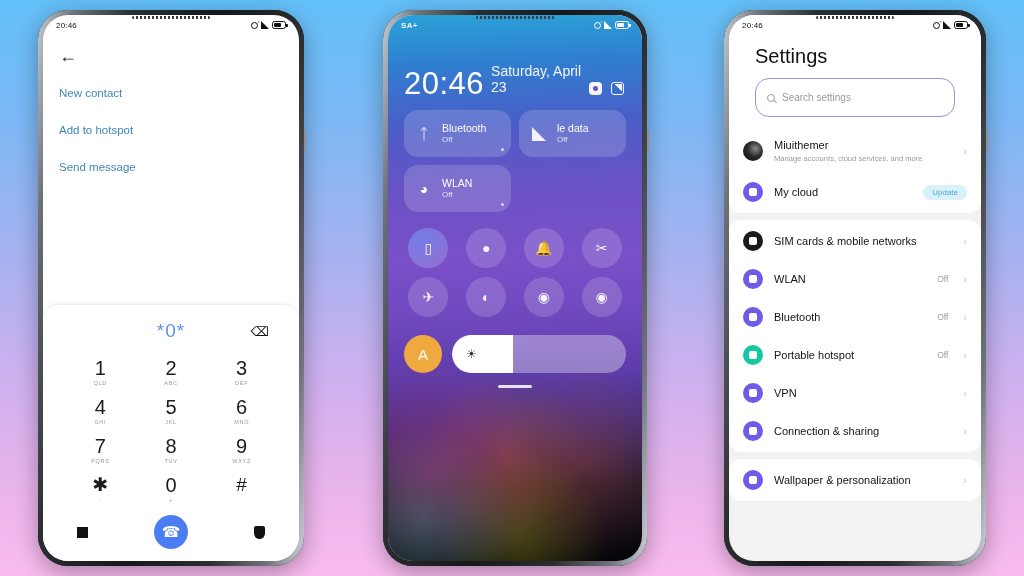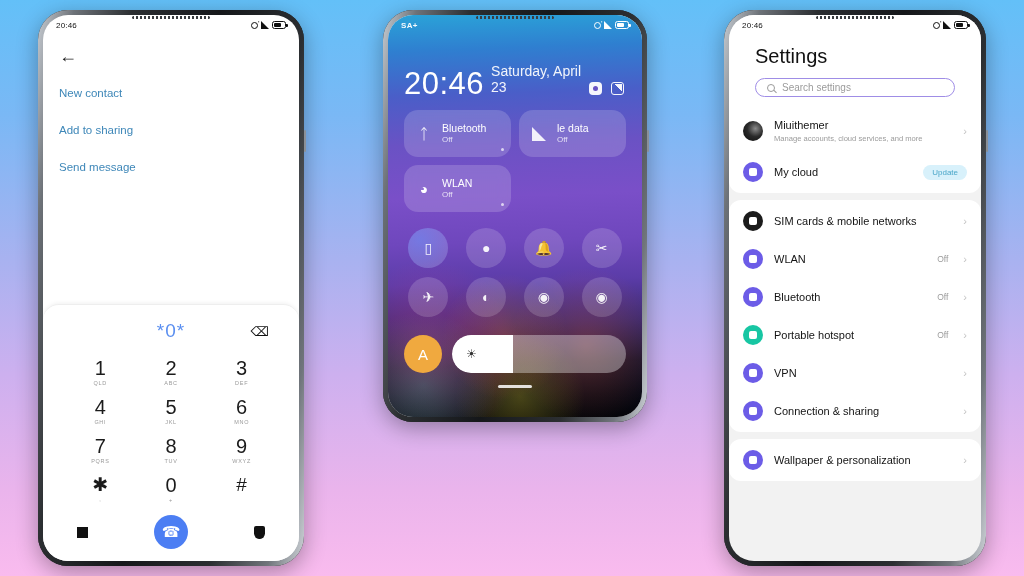--- a/index.html
+++ b/index.html
@@ -111,21 +111,21 @@
   .sq-icon { width: 11px; height: 11px; background: #111; }
   .shield-icon { width: 11px; height: 13px; background: #111; border-radius: 2px 2px 45% 45%; }
   .call-btn {
     width: 34px; height: 34px; border-radius: 50%;
     background: #4c7ef3;
     display: flex; align-items: center; justify-content: center;
     color: #fff; font-size: 15px;
   }
 
   
-  #phone2 { left: 383px; top: 10px; width: 264px; height: 412px; }
+  #phone2 { left: 383px; top: 10px; width: 264px; height: 556px; }
   .p2-screen {
     height: 100%;
     position: relative;
     color: #fff;
     background:
       radial-gradient(circle at 16% 84%, rgba(220,60,140,0.42) 0%, rgba(220,60,140,0) 23%),
       radial-gradient(circle at 46% 80%, rgba(255,120,40,0.30) 0%, rgba(255,120,40,0) 18%),
       radial-gradient(circle at 78% 82%, rgba(230,90,50,0.30) 0%, rgba(230,90,50,0) 20%),
       radial-gradient(circle at 14% 92%, rgba(40,190,160,0.40) 0%, rgba(40,190,160,0) 17%),
       radial-gradient(circle at 52% 95%, rgba(200,190,30,0.32) 0%, rgba(200,190,30,0) 16%),
@@ -200,21 +200,21 @@
   }
   .bright-ico { position: absolute; left: 14px; top: 50%; transform: translateY(-50%); font-size: 12px; color: #333; }
   .home-bar { width: 34px; height: 2.5px; border-radius: 2px; background: rgba(255,255,255,0.85); margin: 12px auto 0; }
 
   
   #phone3 { left: 724px; top: 10px; width: 262px; height: 556px; }
   .p3-screen { background: #f2f2f2; height: 100%; color: #111; display: flex; flex-direction: column; }
   .p3-head { background: #fff; padding: 10px 26px 10px; }
   .p3-title { font-size: 20px; font-weight: 400; color: #111; margin-bottom: 10px; }
   .p3-search {
-    height: 19px; border: 1.3px solid #9f8de6; border-radius: 14px;
+    height: 39px; border: 1.3px solid #9f8de6; border-radius: 14px;
     display: flex; align-items: center; gap: 7px; padding: 0 11px;
     font-size: 10px; color: #9b9b9b;
   }
   .mag {
     width: 8px; height: 8px; border: 1.3px solid #9b9b9b; border-radius: 50%;
     position: relative; flex: 0 0 auto;
   }
   .mag::after { content:""; position:absolute; right:-3px; bottom:-2px; width:4px; height:1.3px; background:#9b9b9b; transform: rotate(45deg); }
 
   .group { background: #fff; border-radius: 12px; margin: 7px 0 0; padding: 2px 0; }
@@ -251,21 +251,21 @@
             </span>
         </span>
       </div>
 
       <div class="p1-appbar">
         <span class="p1-back">←</span>
       </div>
 
       <div class="p1-links">
         <div class="p1-link">New contact</div>
-        <div class="p1-link">Add to sharing</div>
+        <div class="p1-link">Add to hotspot</div>
         <div class="p1-link">Send message</div>
       </div>
 
       <div class="p1-spacer"></div>
 
       <div class="dialpad">
         <div class="dial-display">
           <span class="dial-number">*0*</span>
           <span class="dial-del">⌫</span>
         </div>

